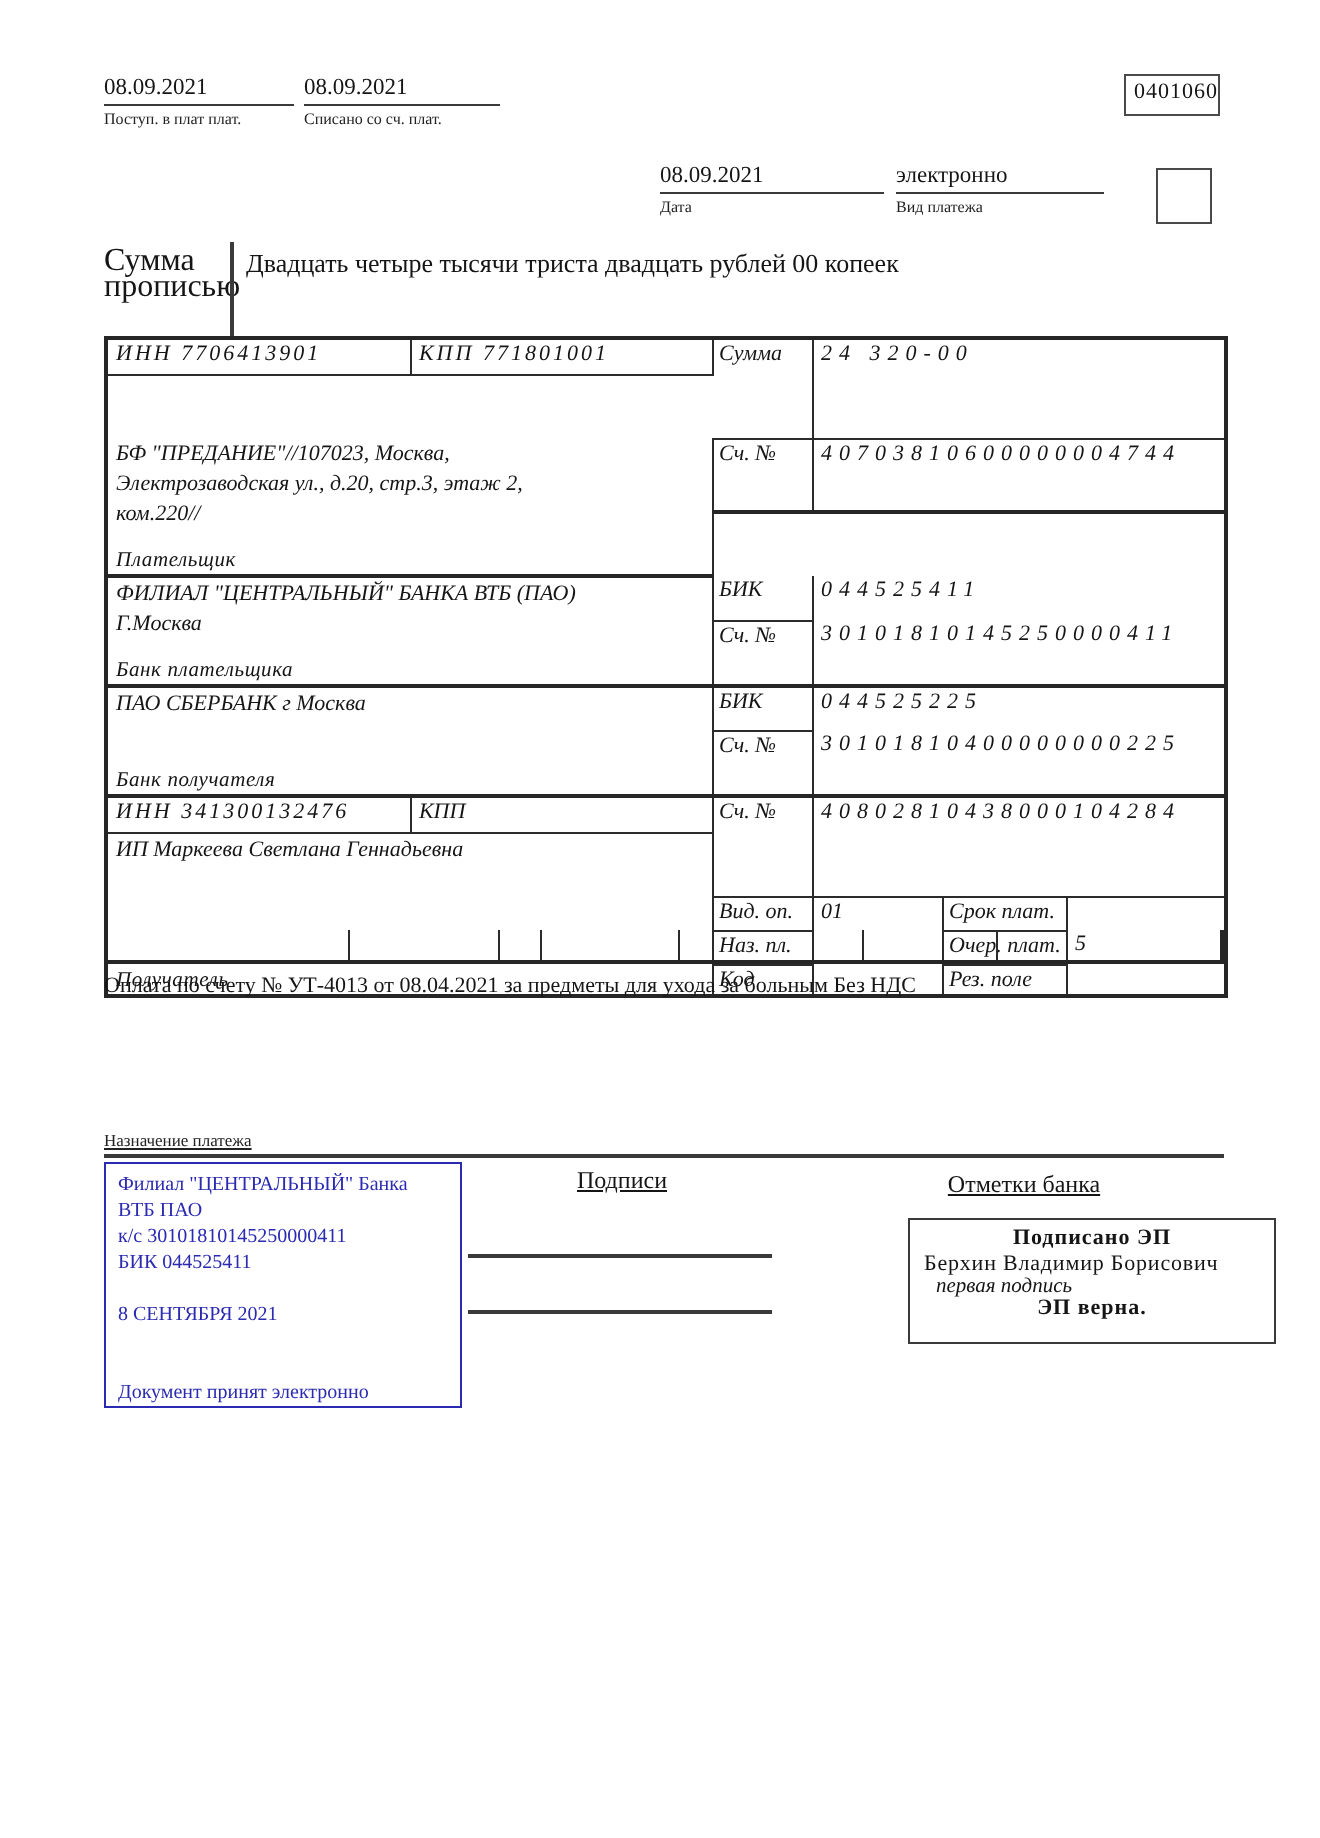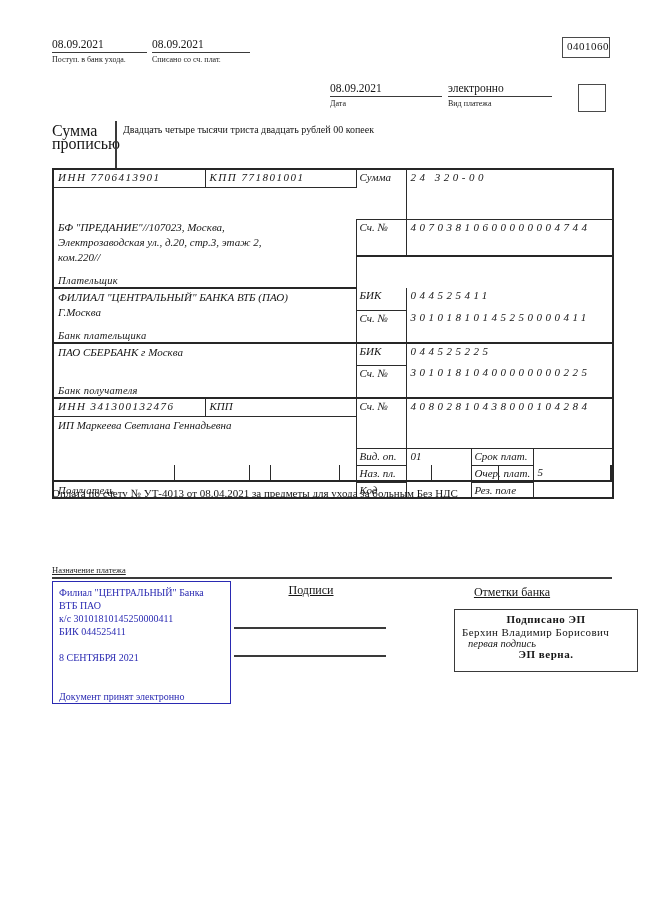--- a/index.html
+++ b/index.html
@@ -20,21 +20,21 @@
   }
   .checkbox { border:1.8px solid #4a4a4a; background:#fff; }
 
   .doc-title {
     font-family:"Liberation Sans", sans-serif; font-weight:bold; font-size:13px;
     letter-spacing:0.2px; color:#1d1d1d;
   }
 
   .sum-lbl { font-size:16px; line-height:13px; }
   .vline   { width:1.6px; background:#3a3a3a; }
-  .sum-val { font-size:10px; }
+  .sum-val { font-size:13px; }
 
   
   table.main {
     border-collapse:collapse; table-layout:fixed; width:560px;
     border:2px solid #262626; font-size:11px;
   }
   table.main td { padding:1px 4px; vertical-align:top; position:relative; font-size:11px; }
   .br  { border-right:1.5px solid #2b2b2b; }
   .bb  { border-bottom:1.3px solid #2b2b2b; }
   .bb2 { border-bottom:2px solid #262626; }
@@ -77,21 +77,21 @@
   .epbox .l3 { padding-left:13px; font-style:italic; font-size:10.5px; }
   .epbox .l4 { font-weight:bold; text-align:center; margin-top:-1px; letter-spacing:0.5px; }
 </style>
 </head>
 <body>
 
 <div class="page">
 
   <div class="abs fld" style="left:52px; top:38px; width:95px;">
     <div class="val">08.09.2021</div>
-    <div class="lbl">Поступ. в банк ухода.</div>
+    <div class="lbl">Поступ. в плат плат.</div>
   </div>
   <div class="abs fld" style="left:152px; top:38px; width:98px;">
     <div class="val">08.09.2021</div>
     <div class="lbl">Списано со сч. плат.</div>
   </div>
   <div class="abs codebox" style="left:562px; top:37px; width:48px; height:21px;">0401060</div>
 
   <div class="abs fld" style="left:330px; top:82px; width:112px;">
     <div class="val">08.09.2021</div>
     <div class="lbl">Дата</div>

